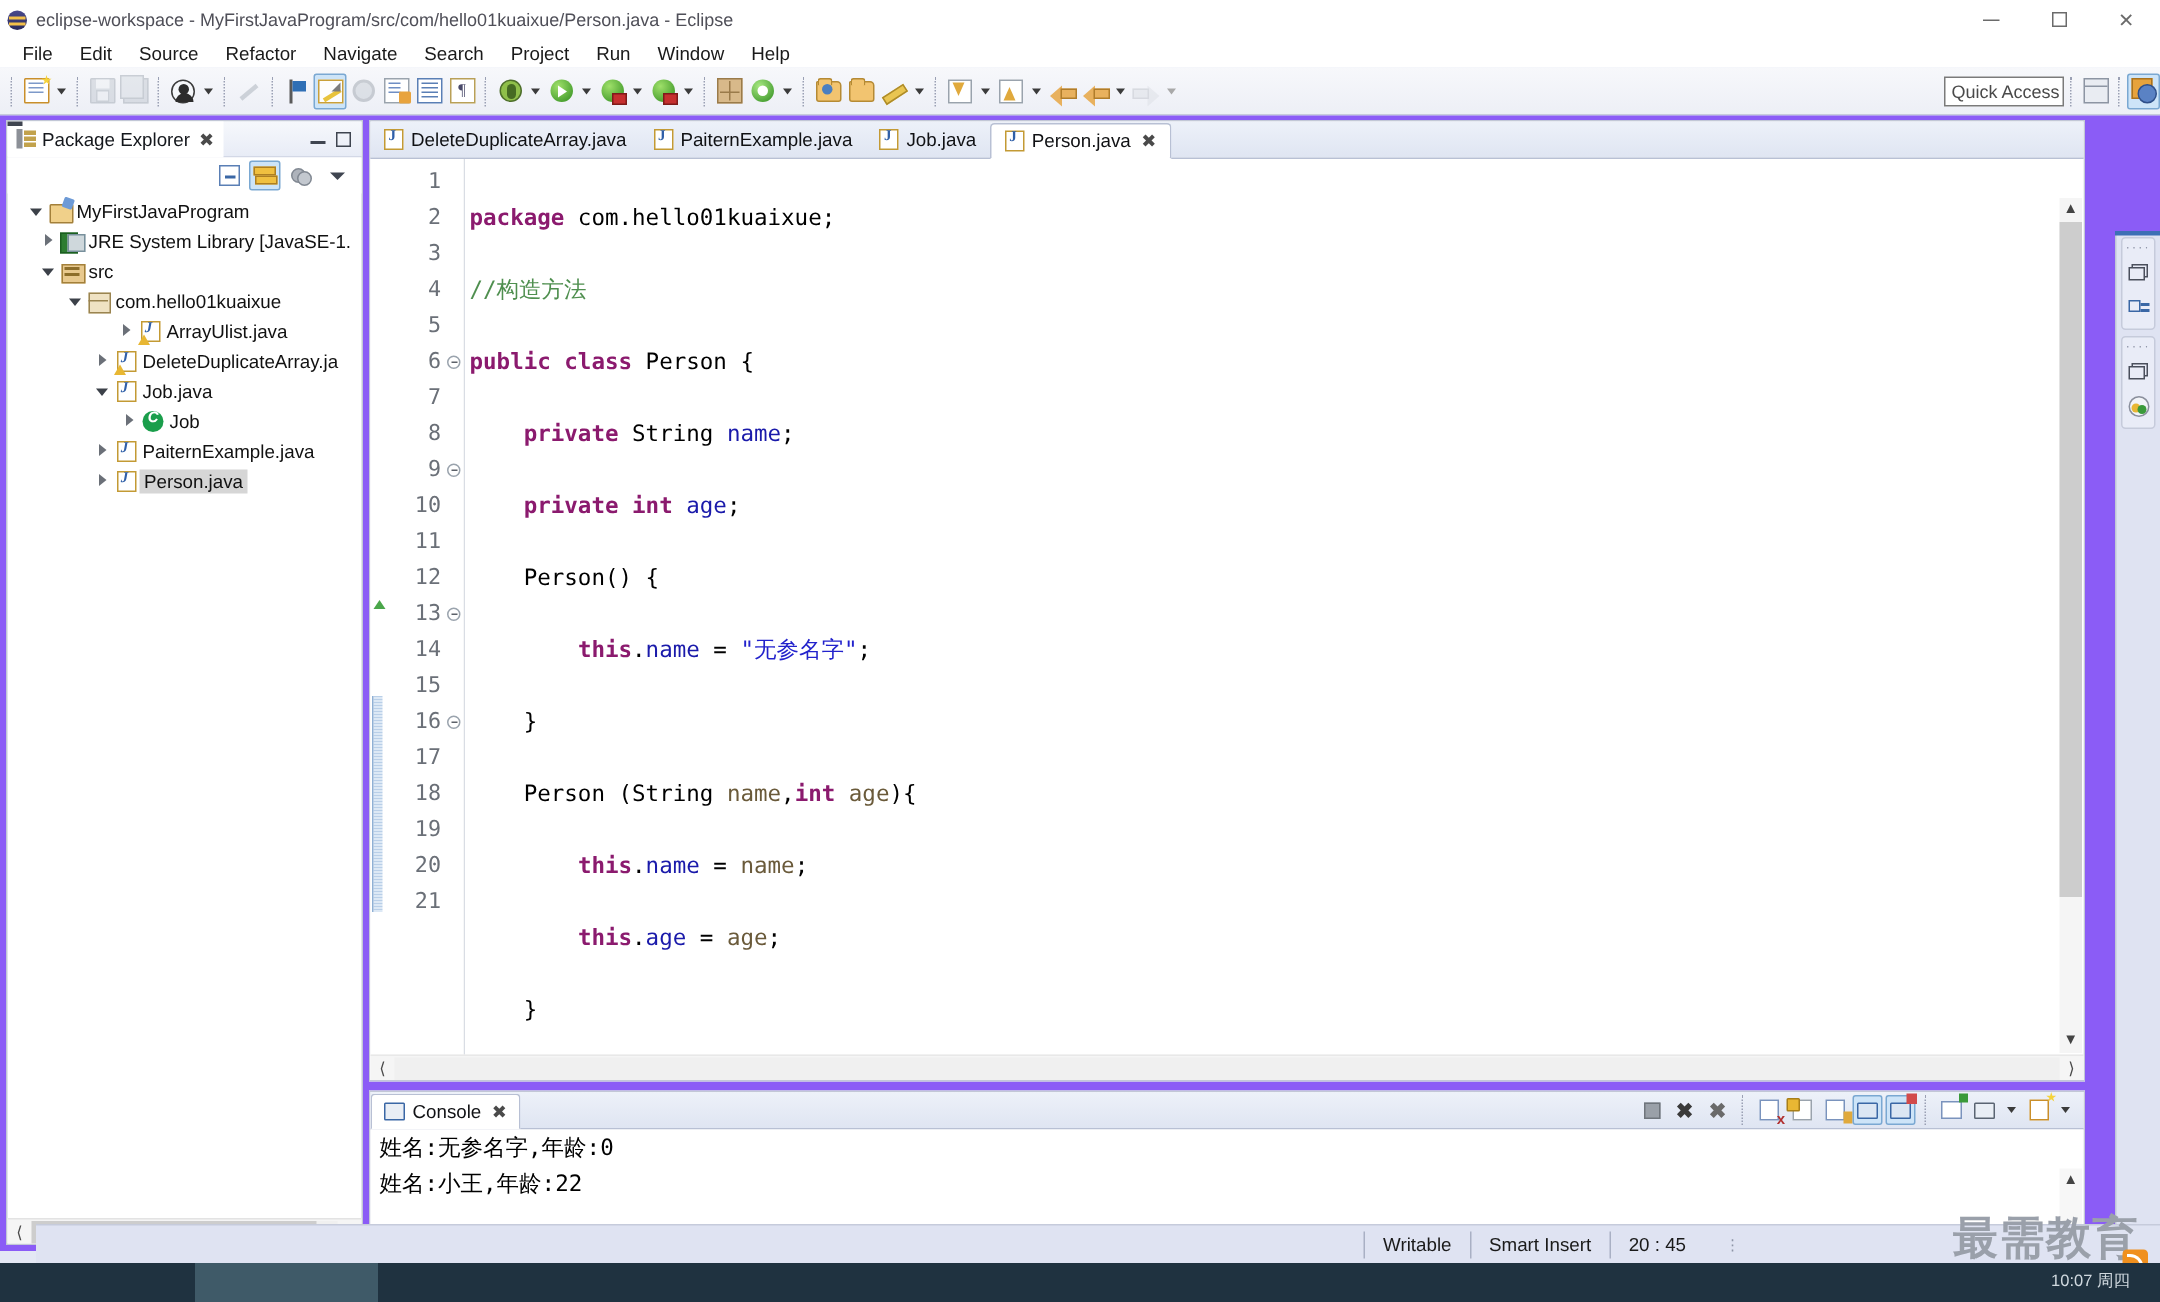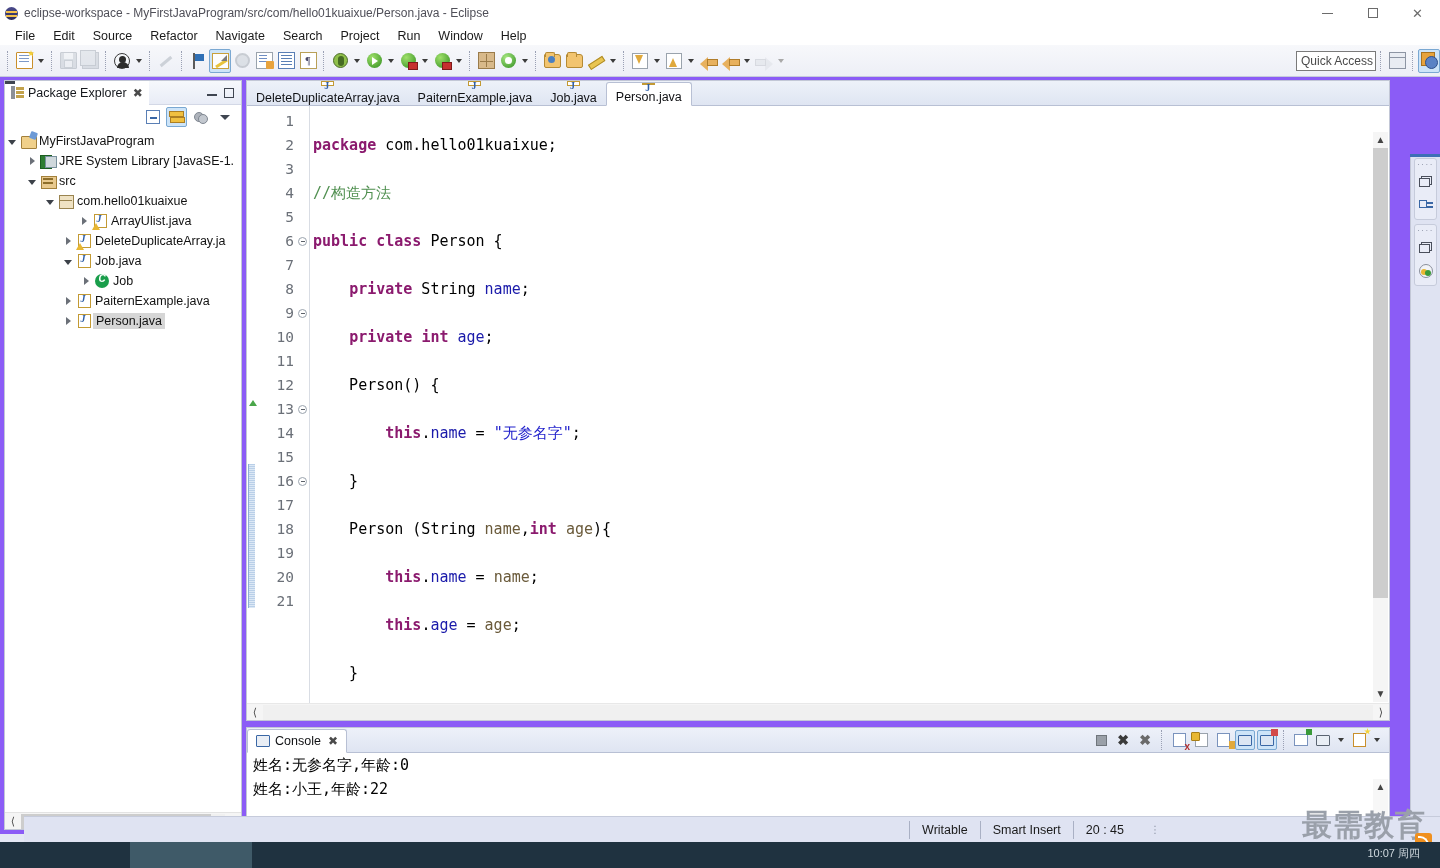--- a/index.html
+++ b/index.html
@@ -266,21 +266,21 @@
   .editor-panel {
     position: absolute; left: 246px; top: 3px; width: 1144px; height: 641px;
     background: #fff; border: 1px solid #c2c7d6;
   }
   .ed-tabrow {
     height: 25px; background: linear-gradient(#edf1f9, #dfe5f2);
     display: flex; align-items: flex-end; border-bottom: 1px solid #b8c0d4;
   }
   .ed-tab {
     display: flex; align-items: center; gap: 5px; height: 24px; padding: 0 9px;
-    font-size: 12.5px; color: #101114; white-space: nowrap; flex-direction: column;
+    font-size: 12.5px; color: #101114; white-space: nowrap;
   }
   .ed-tab.active {
     background: #fff; border: 1px solid #b8c0d4; border-bottom: 1px solid #fff;
     border-radius: 3px 3px 0 0; margin-bottom: -1px;
   }
   .ed-body {
     position: absolute; top: 25px; left: 0; right: 0; bottom: 0; background: #fff;
     display: flex;
   }
   .ed-annotation {
@@ -617,21 +617,21 @@
           </div>
         <div class="ptb">
             <span class="ic-grayballs"></span>
           </div>
         <div class="ptb">
             <span class="ic-viewmenu-tri"></span>
           </div>
       </div>
 
       <div class="tree">
-        <div class="trow" style="padding-left:0">
+        <div class="trow" style="padding-left:12px">
           <span class="twist"><i class="chev down"></i></span>
           <span class="tico">
               <i class="ic-project"></i>
             </span>
           <span class="tlabel">MyFirstJavaProgram</span>
         </div>
         <div class="trow" style="padding-left:20px">
           <span class="twist"><i class="chev right"></i></span>
           <span class="tico">
               <i class="ic-jre"></i>

